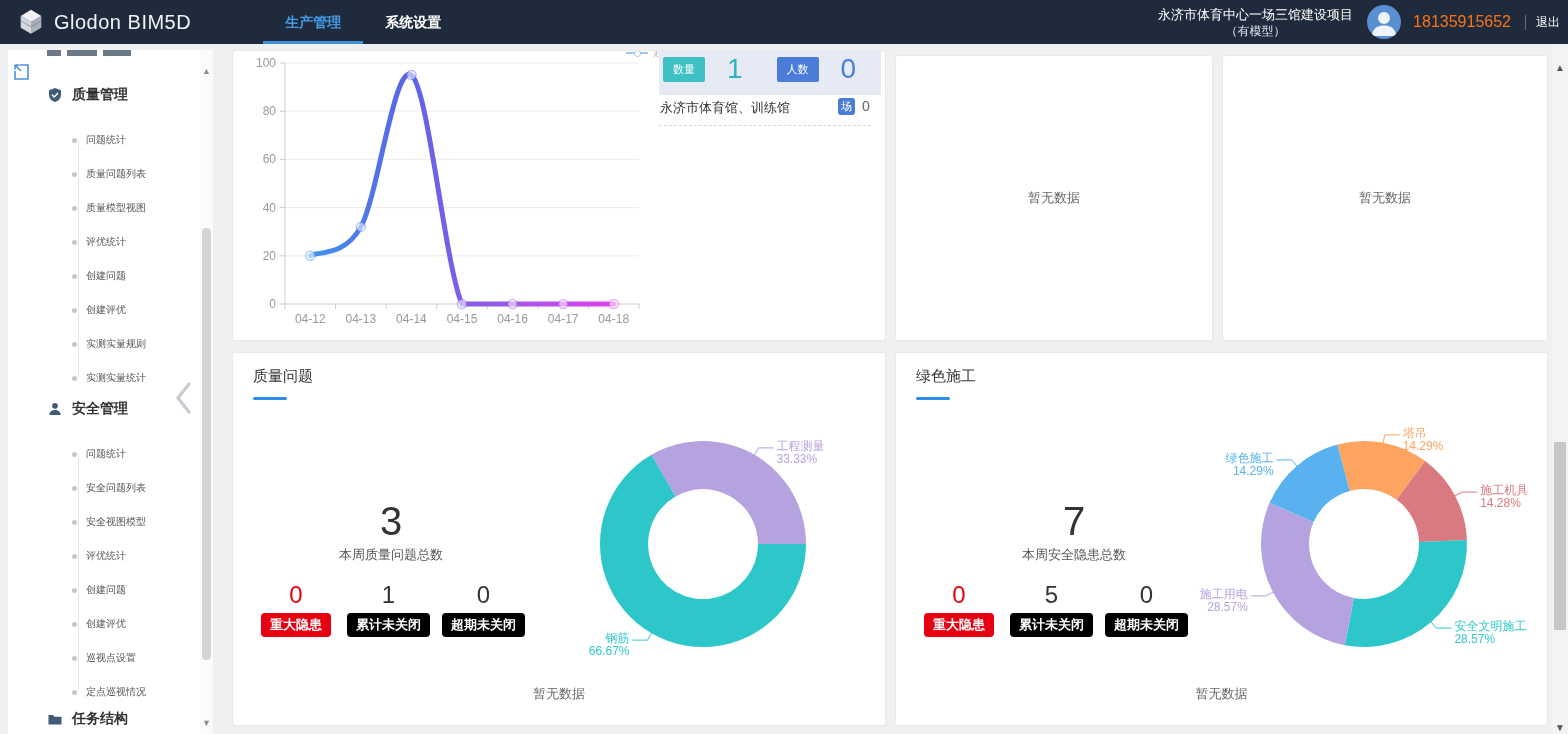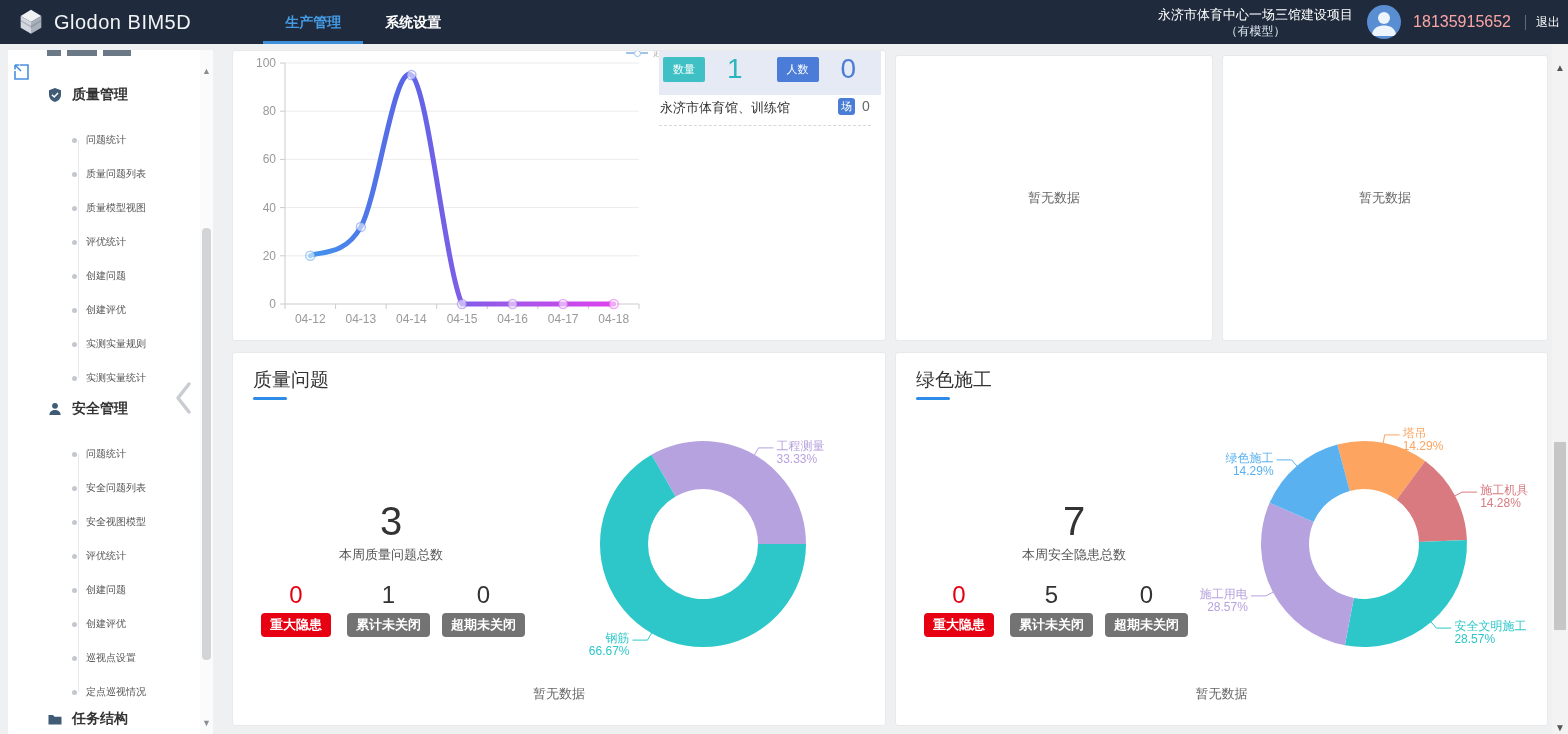--- a/index.html
+++ b/index.html
@@ -16,21 +16,21 @@
   .nav-tab { position:relative; line-height:44px; padding:0 22px; font-size:14px; font-weight:bold;
     color:#fff; cursor:pointer; }
   .nav-tab.active { color:#459ae4; }
   .nav-tab.active::after { content:""; position:absolute; left:0; right:0; bottom:0; height:3px; background:#3e90da; }
   .nav-right { margin-left:auto; display:flex; align-items:center; }
   .project-block { text-align:center; color:#fff; margin-right:14px; }
   .project-name { font-size:13px; line-height:17px; }
   .project-model { font-size:12px; color:#dfe6ef; line-height:16px;text-align:center; }
   .avatar { width:34px; height:34px; border-radius:50%; background:#5a8ed2; margin-right:12px;
     display:flex; align-items:center; justify-content:center; overflow:hidden; }
-  .phone { color:#fca5a5; font-size:16px; margin-right:14px; }
+  .phone { color:#f97316; font-size:16px; margin-right:14px; }
   .nav-divider { width:1px; height:15px; background:rgba(255,255,255,.3); margin-right:10px; }
   .logout { color:#fff; font-size:12px; margin-right:8px; cursor:pointer; }
 
   
   .sidebar { position:absolute; left:8px; top:50px; width:205px; height:684px; background:#fff; overflow:hidden; }
   .expand-icon { position:absolute; left:4px; top:12px; width:20px; height:20px; cursor:pointer; }
   .clipped-item { position:absolute; left:39px; top:0; height:7px; overflow:hidden; }
   .clipped-item .bar { display:inline-block; background:#6b7886; height:6px; margin-right:6px; vertical-align:top; }
   .menu { position:absolute; inset:0;padding-left:31px; }
   .group-title { position:absolute; left:39px; display:flex; align-items:center; cursor:pointer; }
@@ -70,33 +70,33 @@
   .hval.teal { color:#2db5be; }
   .hval.blue { color:#4b7dd8; }
   .site-row { position:absolute; left:427px; top:46px; width:216px; height:20px; }
   .site-name { position:absolute; left:0; top:2px; font-size:13px; color:#333; }
   .site-badge { position:absolute; left:178px; top:1px; width:17px; height:17px; background:#4a7ed6;
     border-radius:3px; color:#fff; font-size:11px; text-align:center; line-height:17px; }
   .site-val { position:absolute; left:202px; top:1px; font-size:14px; color:#666; }
   .dashed-div { position:absolute; left:426px; top:74px; width:212px; border-top:1px dashed #d8d8d8; }
 
   
-  .panel-title { position:absolute; left:20px; top:14px; font-size:19px; color:#333; }
+  .panel-title { position:absolute; left:20px; top:14px; font-size:15px; color:#333; }
   .panel-underline { position:absolute; left:20px; top:44px; width:34px; height:3px; background:#2d8ce8; border-radius:2px; }
   .total-block { position:absolute; top:145px; text-align:center; }
   .total-num { font-size:40px; color:#333; line-height:46px; }
   .total-label { font-size:13px; color:#555; margin-top:2px; }
   .stat-row { position:absolute; left:24px; top:228px; width:268px; display:flex; justify-content:space-between; }
   .stat-col { text-align:center; min-width:78px; }
   .stat-num { font-size:24px; color:#333; line-height:28px; }
   .stat-num.danger { color:#e60012; }
   .stat-badge { display:inline-block; margin-top:4px; padding:3px 9px; border-radius:4px; color:#fff;
     font-size:13px; font-weight:bold; white-space:nowrap; }
   .stat-badge.danger { background:#e60012; }
-  .stat-badge.dark { background:#737373;font-family:Liberation Serif, serif; }
+  .stat-badge.dark { background:#000000;font-family:Liberation Serif, serif; }
   .panel-footer { position:absolute; left:0; right:0; bottom:22px; text-align:center; color:#666; font-size:13px; }
   .donut-svg { position:absolute; top:40px; }
 
   
   .main-scroll { position:absolute; left:1552px; top:44px; width:16px; height:690px; background:#f3f3f3; }
   .main-thumb { position:absolute; left:2px; top:398px; width:12px; height:188px; background:#c6c6c6; }
   .main-arrow { position:absolute; left:0; width:16px; text-align:center; color:#555; font-size:10px; }
   text { font-family:"Liberation Sans","DejaVu Sans",sans-serif; }
 </style>
 </head>

